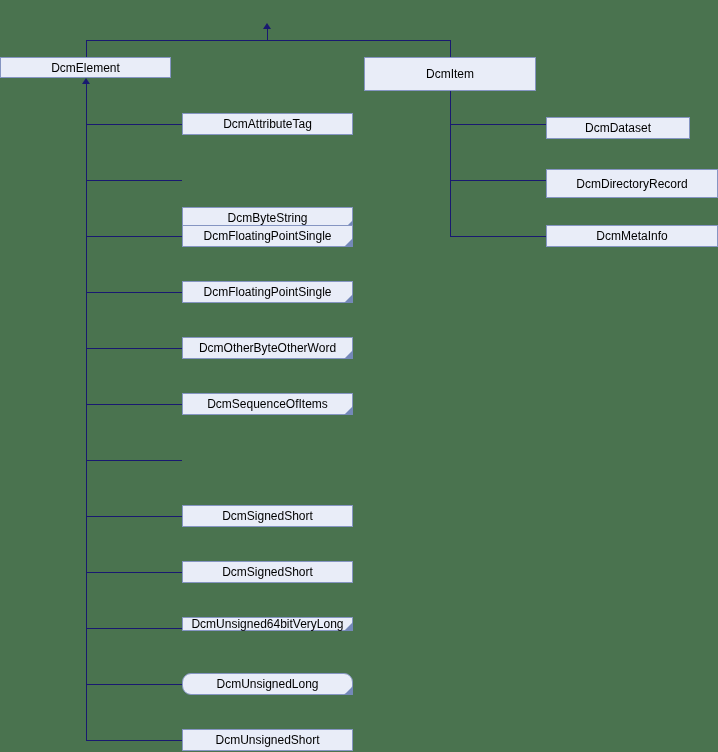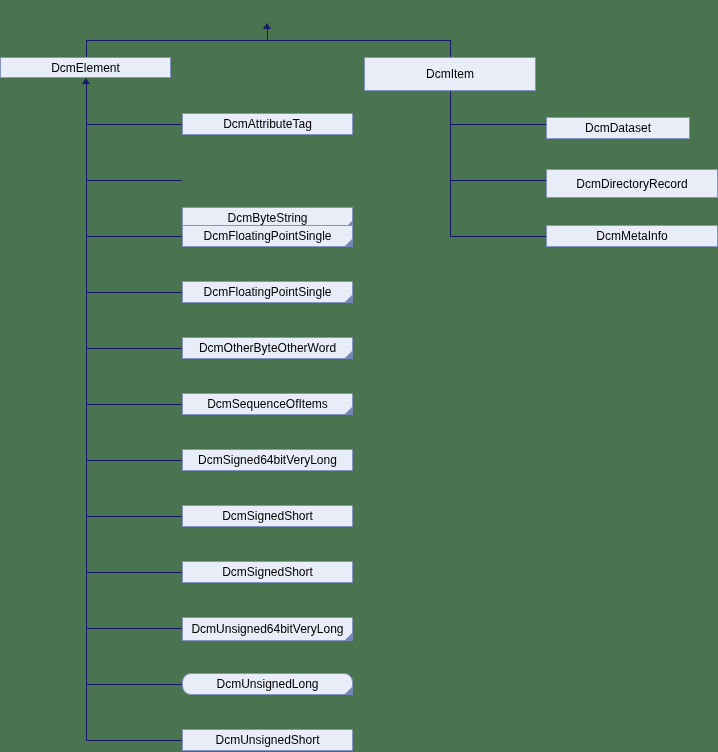--- a/index.html
+++ b/index.html
@@ -98,33 +98,29 @@
     <span class="fold"></span>
   </div>
   <div class="node" style="left:182px;top:337px;width:171px;height:22px;">
     <span class="lbl">DcmOtherByteOtherWord</span>
     <span class="fold"></span>
   </div>
   <div class="node" style="left:182px;top:393px;width:171px;height:22px;">
     <span class="lbl">DcmSequenceOfItems</span>
     <span class="fold"></span>
   </div>
-  <div class="node" style="left:182px;top:449px;width:171px;height:22px;">
-    <span class="lbl">DcmSigned64bitVeryLong</span>
-
-  </div>
   <div class="node" style="left:182px;top:505px;width:171px;height:22px;">
     <span class="lbl">DcmSignedShort</span>
 
   </div>
   <div class="node" style="left:182px;top:561px;width:171px;height:22px;">
     <span class="lbl">DcmSignedShort</span>
 
   </div>
-  <div class="node" style="left:182px;top:617px;width:171px;height:24px;">
+  <div class="node" style="left:182px;top:617px;width:171px;height:14px;">
     <span class="lbl">DcmUnsigned64bitVeryLong</span>
     <span class="fold"></span>
   </div>
   <div class="node" style="left:182px;top:673px;width:171px;height:22px;border-radius:9px;">
     <span class="lbl">DcmUnsignedLong</span>
     <span class="fold"></span>
   </div>
   <div class="node" style="left:182px;top:729px;width:171px;height:22px;">
     <span class="lbl">DcmUnsignedShort</span>
 

